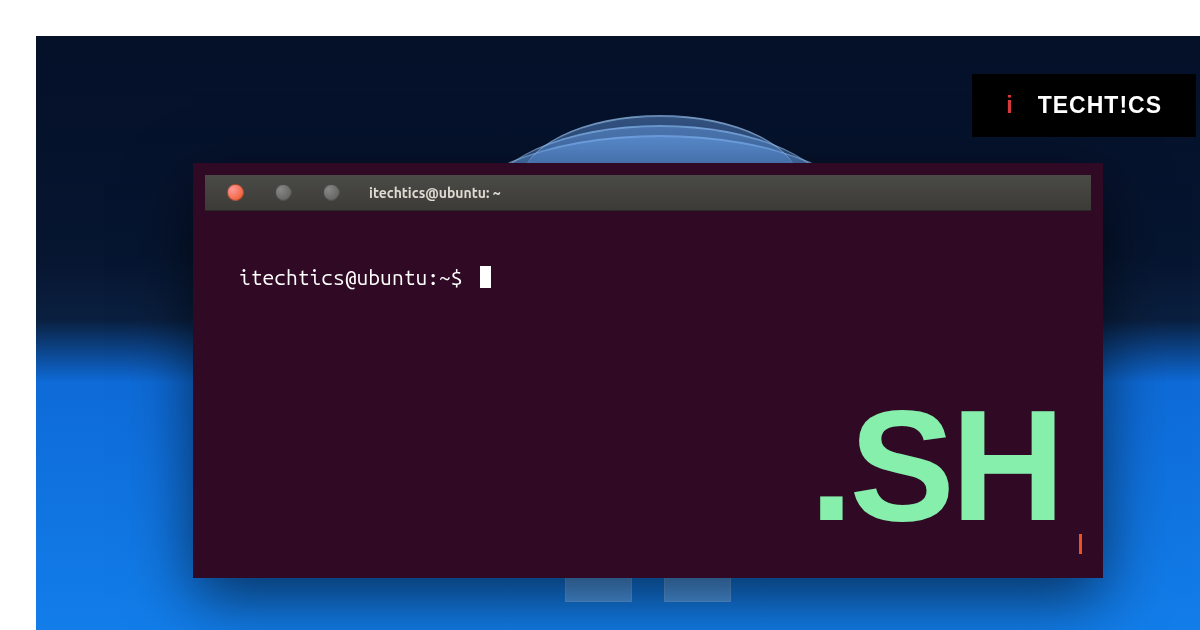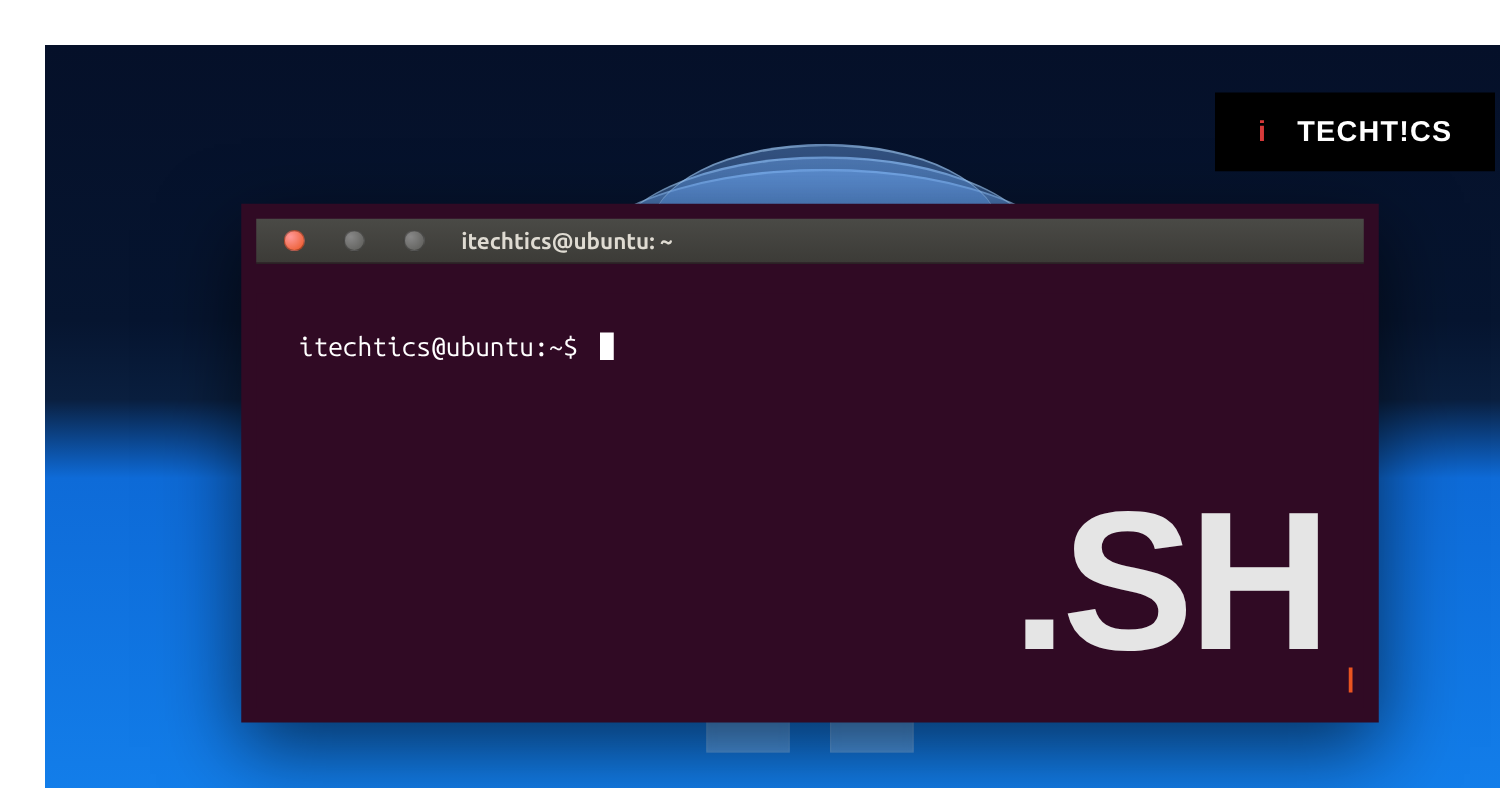--- a/index.html
+++ b/index.html
@@ -113,21 +113,21 @@
       border-radius: 50%;
       border: 1px solid rgba(0,0,0,0.3);
     }
     
     .btn-close { background: radial-gradient(circle at 30% 30%, #f99, #e95420); }
     .btn-min { background: radial-gradient(circle at 30% 30%, #888, #5a5a56); }
     .btn-max { background: radial-gradient(circle at 30% 30%, #888, #5a5a56); }
     
     .titlebar-text {
       color: #dfdbd2;
-      font-size: 18px;
+      font-size: 14px;
       font-weight: 600;
       margin-left: 10px;
       font-family: Ubuntu, sans-serif;
     }
     
     .terminal-body {
       flex: 1;
       background: #300a24;
       padding: 6px 10px;
       font-family: "Ubuntu Mono", "DejaVu Sans Mono", monospace;
@@ -154,21 +154,21 @@
       margin-left: 6px;
       vertical-align: middle;
     }
     
     .overlay-text {
       position: absolute;
       bottom: 10px;
       right: 18px;
       font-size: 158px;
       font-weight: 800;
-      color: #e5e5e5;
+      color: #86efac;
       font-family: Arial, Helvetica, sans-serif;
       letter-spacing: -4px;
       line-height: 1;
     }
     
     .terminal-edge {
       position: absolute;
       right: -3px;
       bottom: 0;
       width: 3px;

